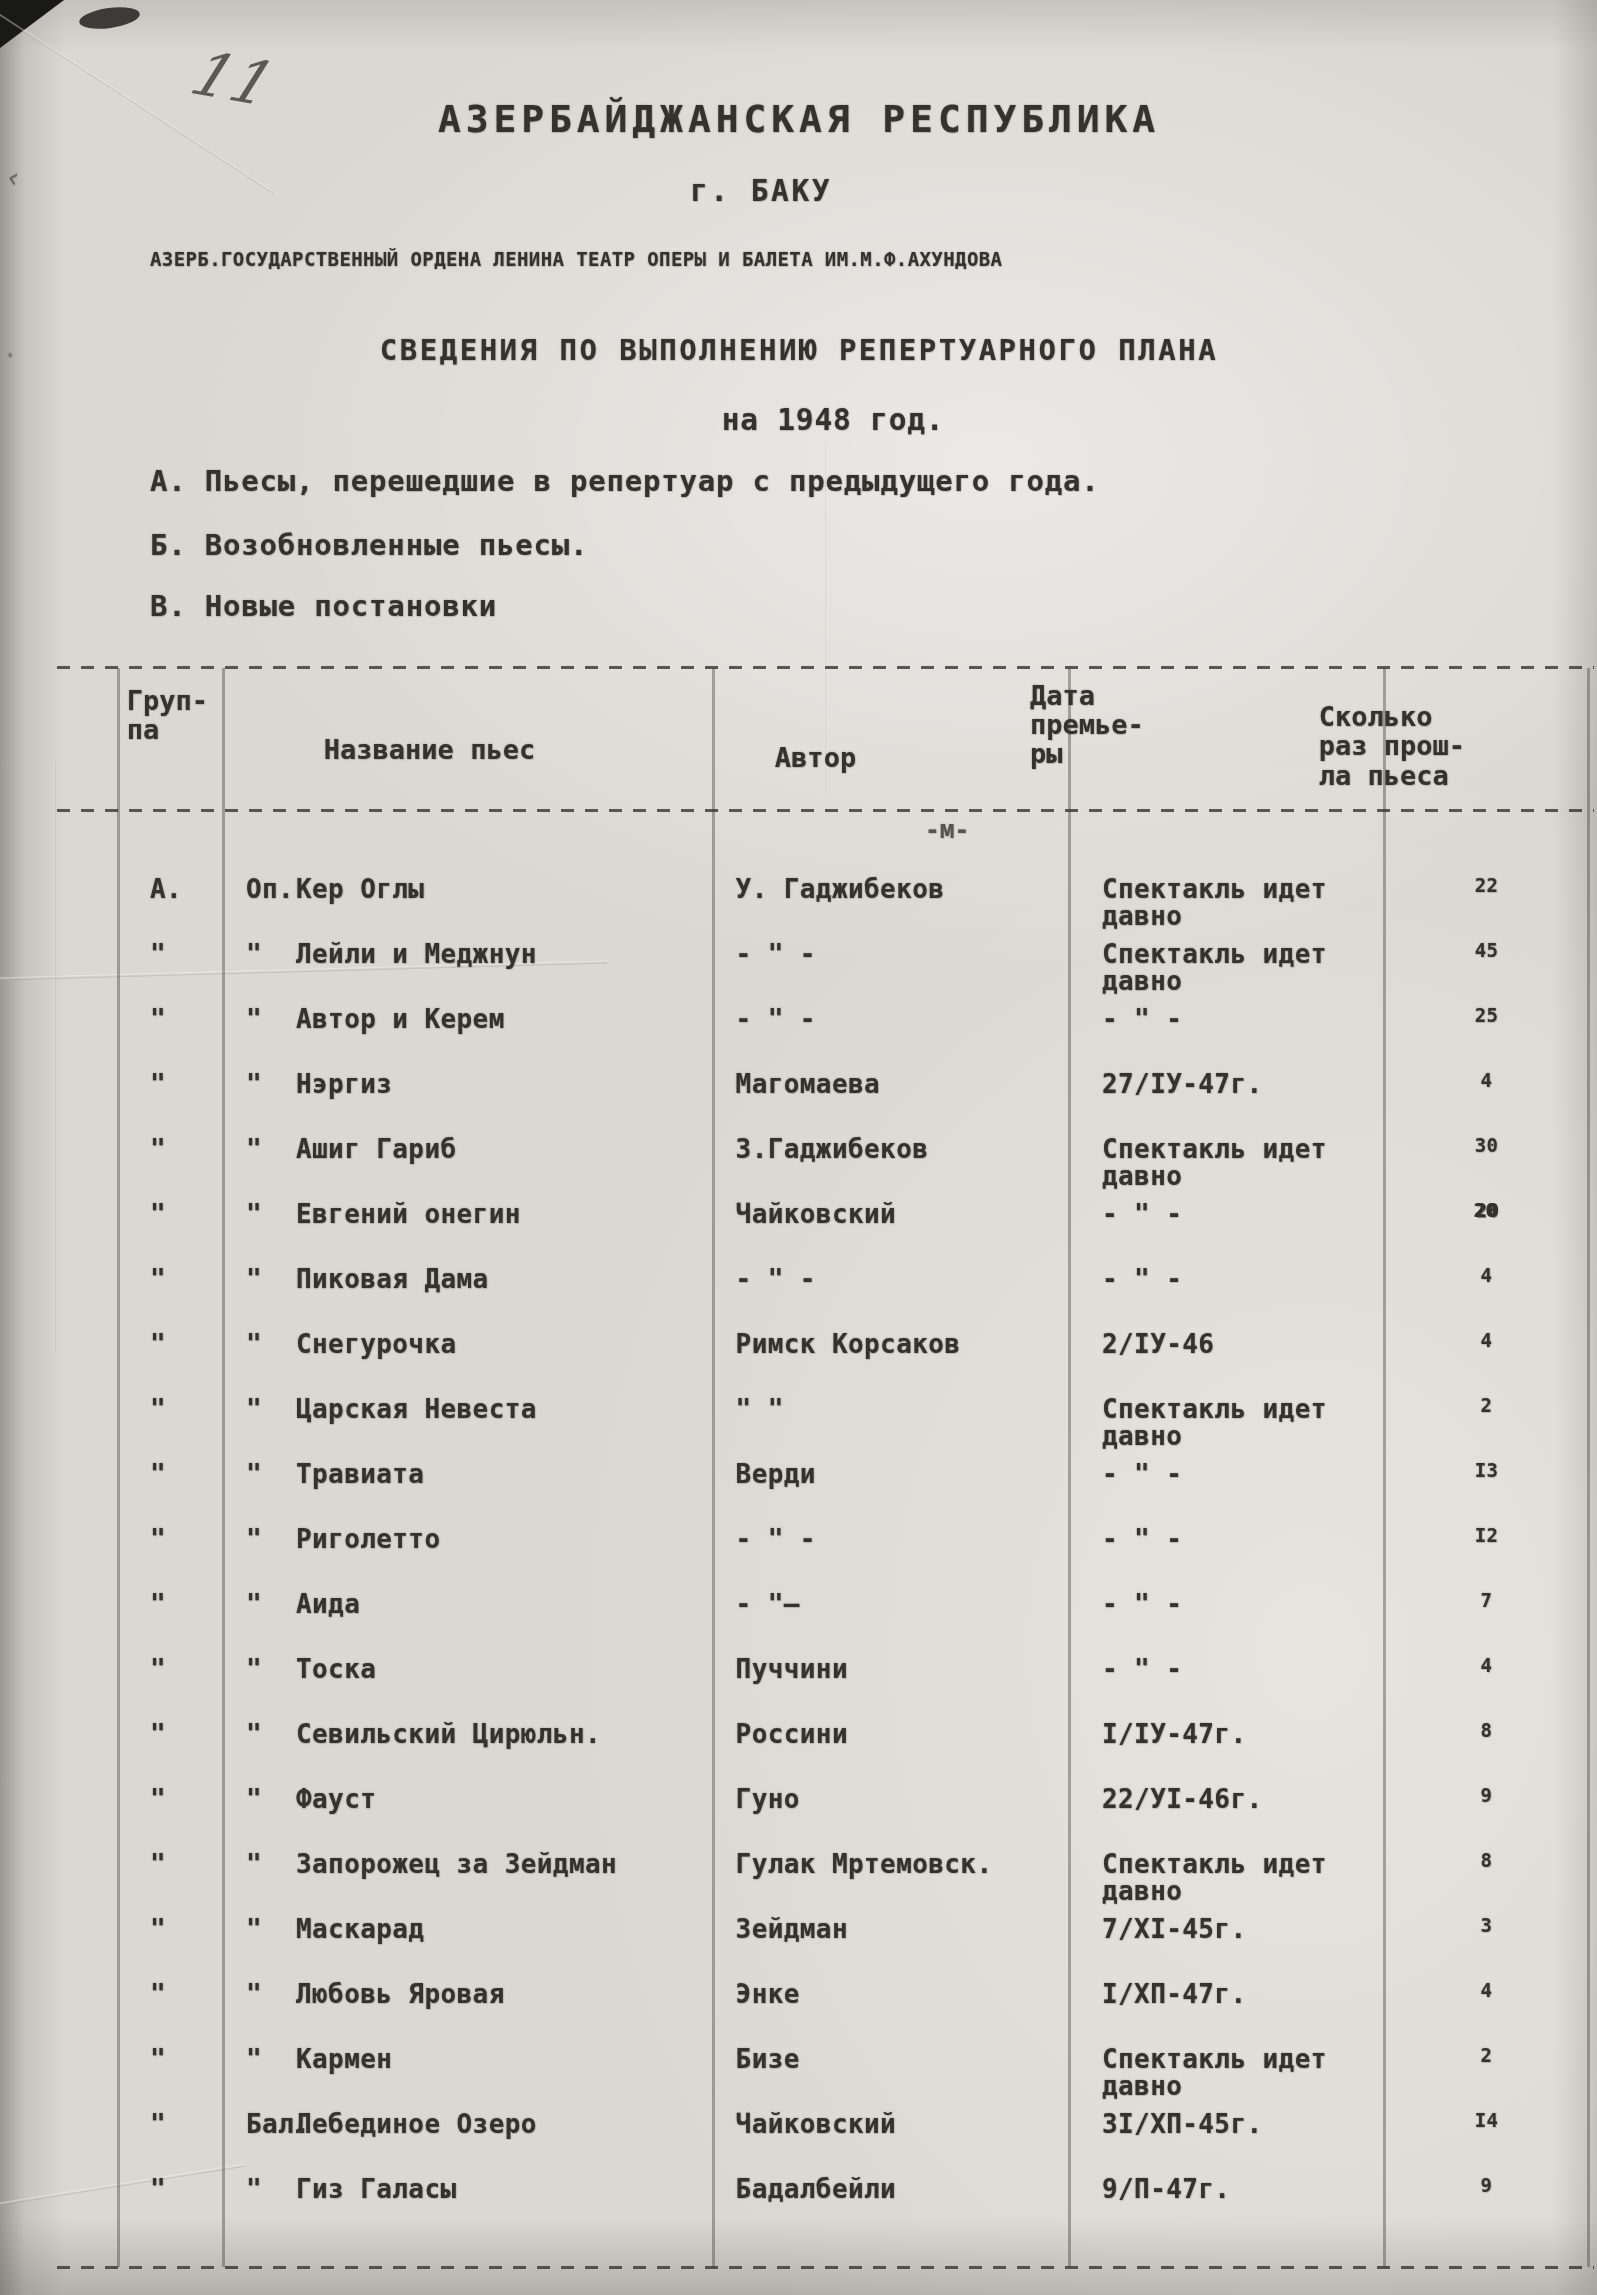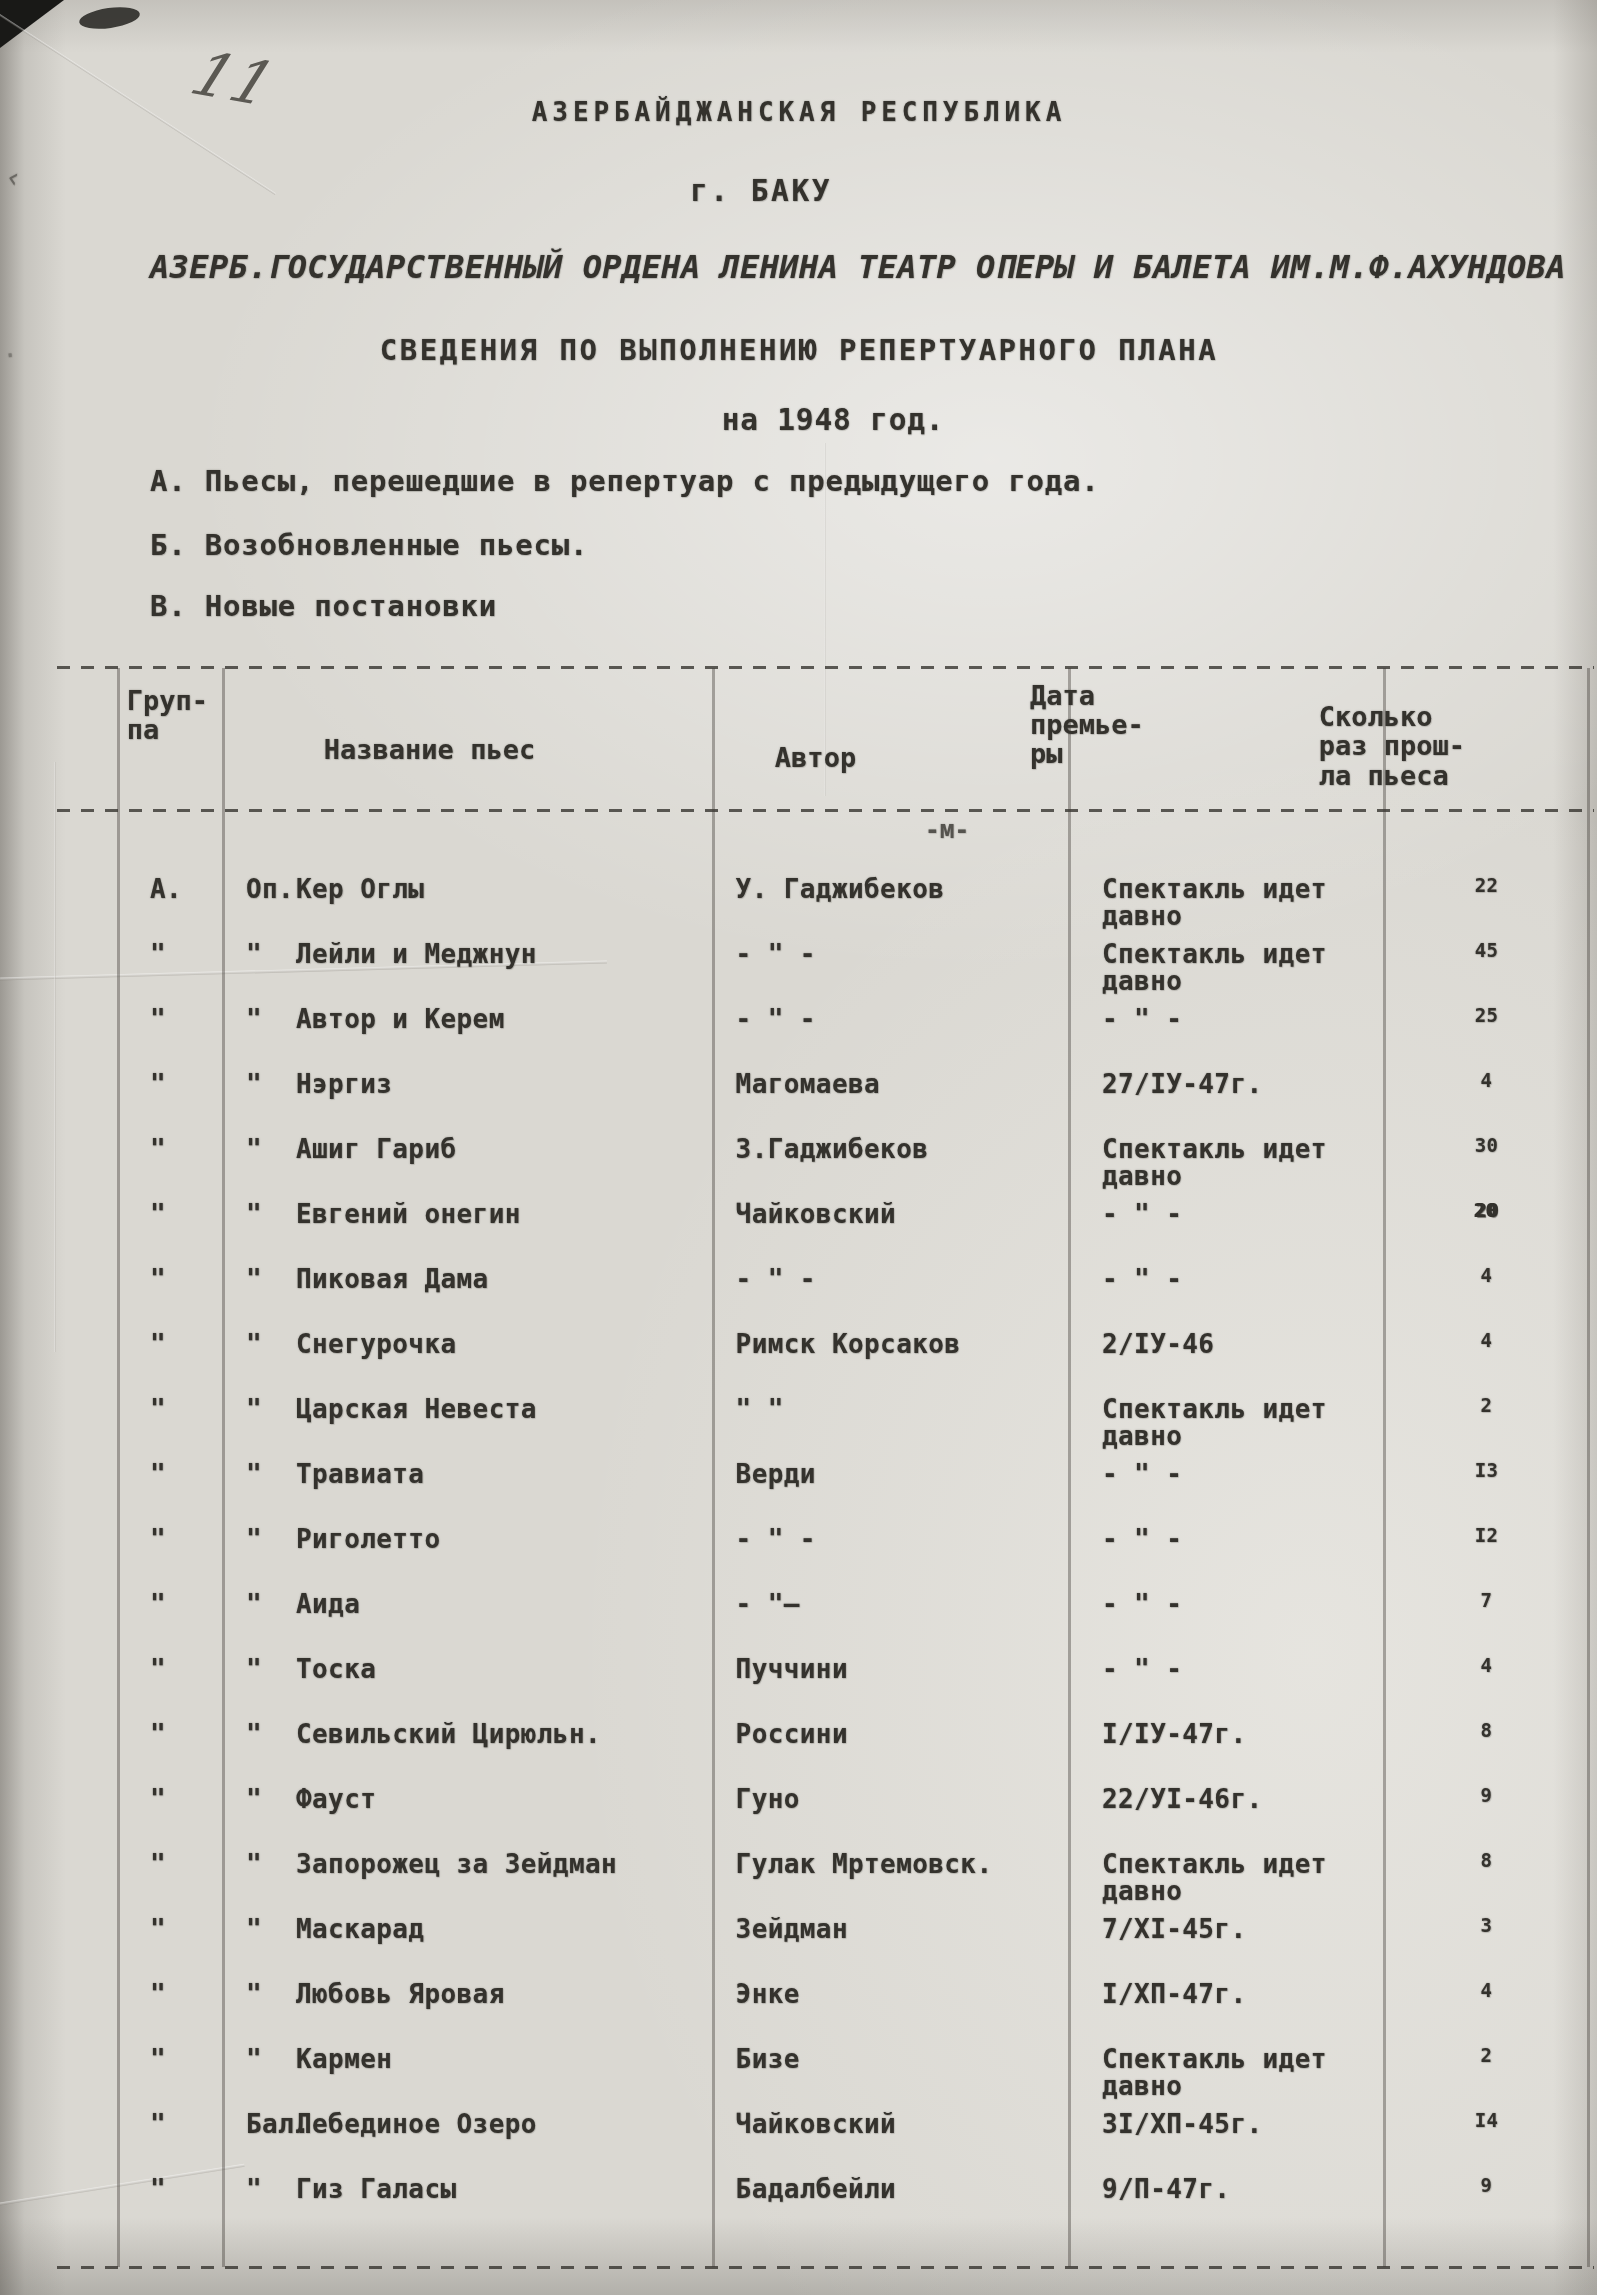--- a/index.html
+++ b/index.html
@@ -36,23 +36,23 @@
   .crease-1 { top:969px; left:0; width:607px; height:2.5px; transform:rotate(-1.6deg); }
   .crease-2 { top:97px; left:-49px; width:353px; height:1.6px; transform:rotate(33deg); }
   .crease-3 { top:762px; left:54px; width:1.6px; height:590px;
     background:linear-gradient(90deg, rgba(255,255,255,.4), rgba(120,115,107,.22)); }
   .crease-4 { top:2185px; left:-24.6px; width:271px; height:2.5px; transform:rotate(-9deg); }
   .crease-5 { top:443px; left:824px; width:1.6px; height:353px;
     background:linear-gradient(90deg, rgba(255,255,255,.35), rgba(122,117,109,.18)); }
 
   
   .tline { position:absolute; left:0; width:1598px; text-align:center; font-weight:bold; }
-  .t-country { top:97px; font-size:26px; letter-spacing:4.9px; }
+  .t-country { top:97px; font-size:38px; letter-spacing:4.9px; }
   .t-city    { top:174px; font-size:29.5px; letter-spacing:2.5px; transform:translateX(-38px); }
-  .t-org     { top:248px; left:150px; width:auto; text-align:left; font-size:32px; letter-spacing:0.4px;font-style:italic; }
+  .t-org     { top:248px; left:150px; width:auto; text-align:left; font-size:19px; letter-spacing:0.4px; }
   .t-subject { top:333px; font-size:29px; letter-spacing:2.5px; }
   .t-year    { top:403px; font-size:29.5px; letter-spacing:0.8px; transform:translateX(34px); }
   .legend-line { position:absolute; left:150px; font-size:29px; font-weight:bold; letter-spacing:0.8px; }
   .legend-0 { top:464px; } .legend-1 { top:528px; } .legend-2 { top:589px; }
 
   
   .table-wrap { position:absolute; top:666px; left:0; width:1554px; height:1630px; }
   .hdash { position:absolute; left:57px; width:1537px; height:3.3px;
     background:repeating-linear-gradient(90deg, rgba(50,48,43,.78) 0 13px, transparent 13px 24px); }
   .hdash-top { top:0; } .hdash-mid { top:143px; } .hdash-bottom { top:1600px; }

